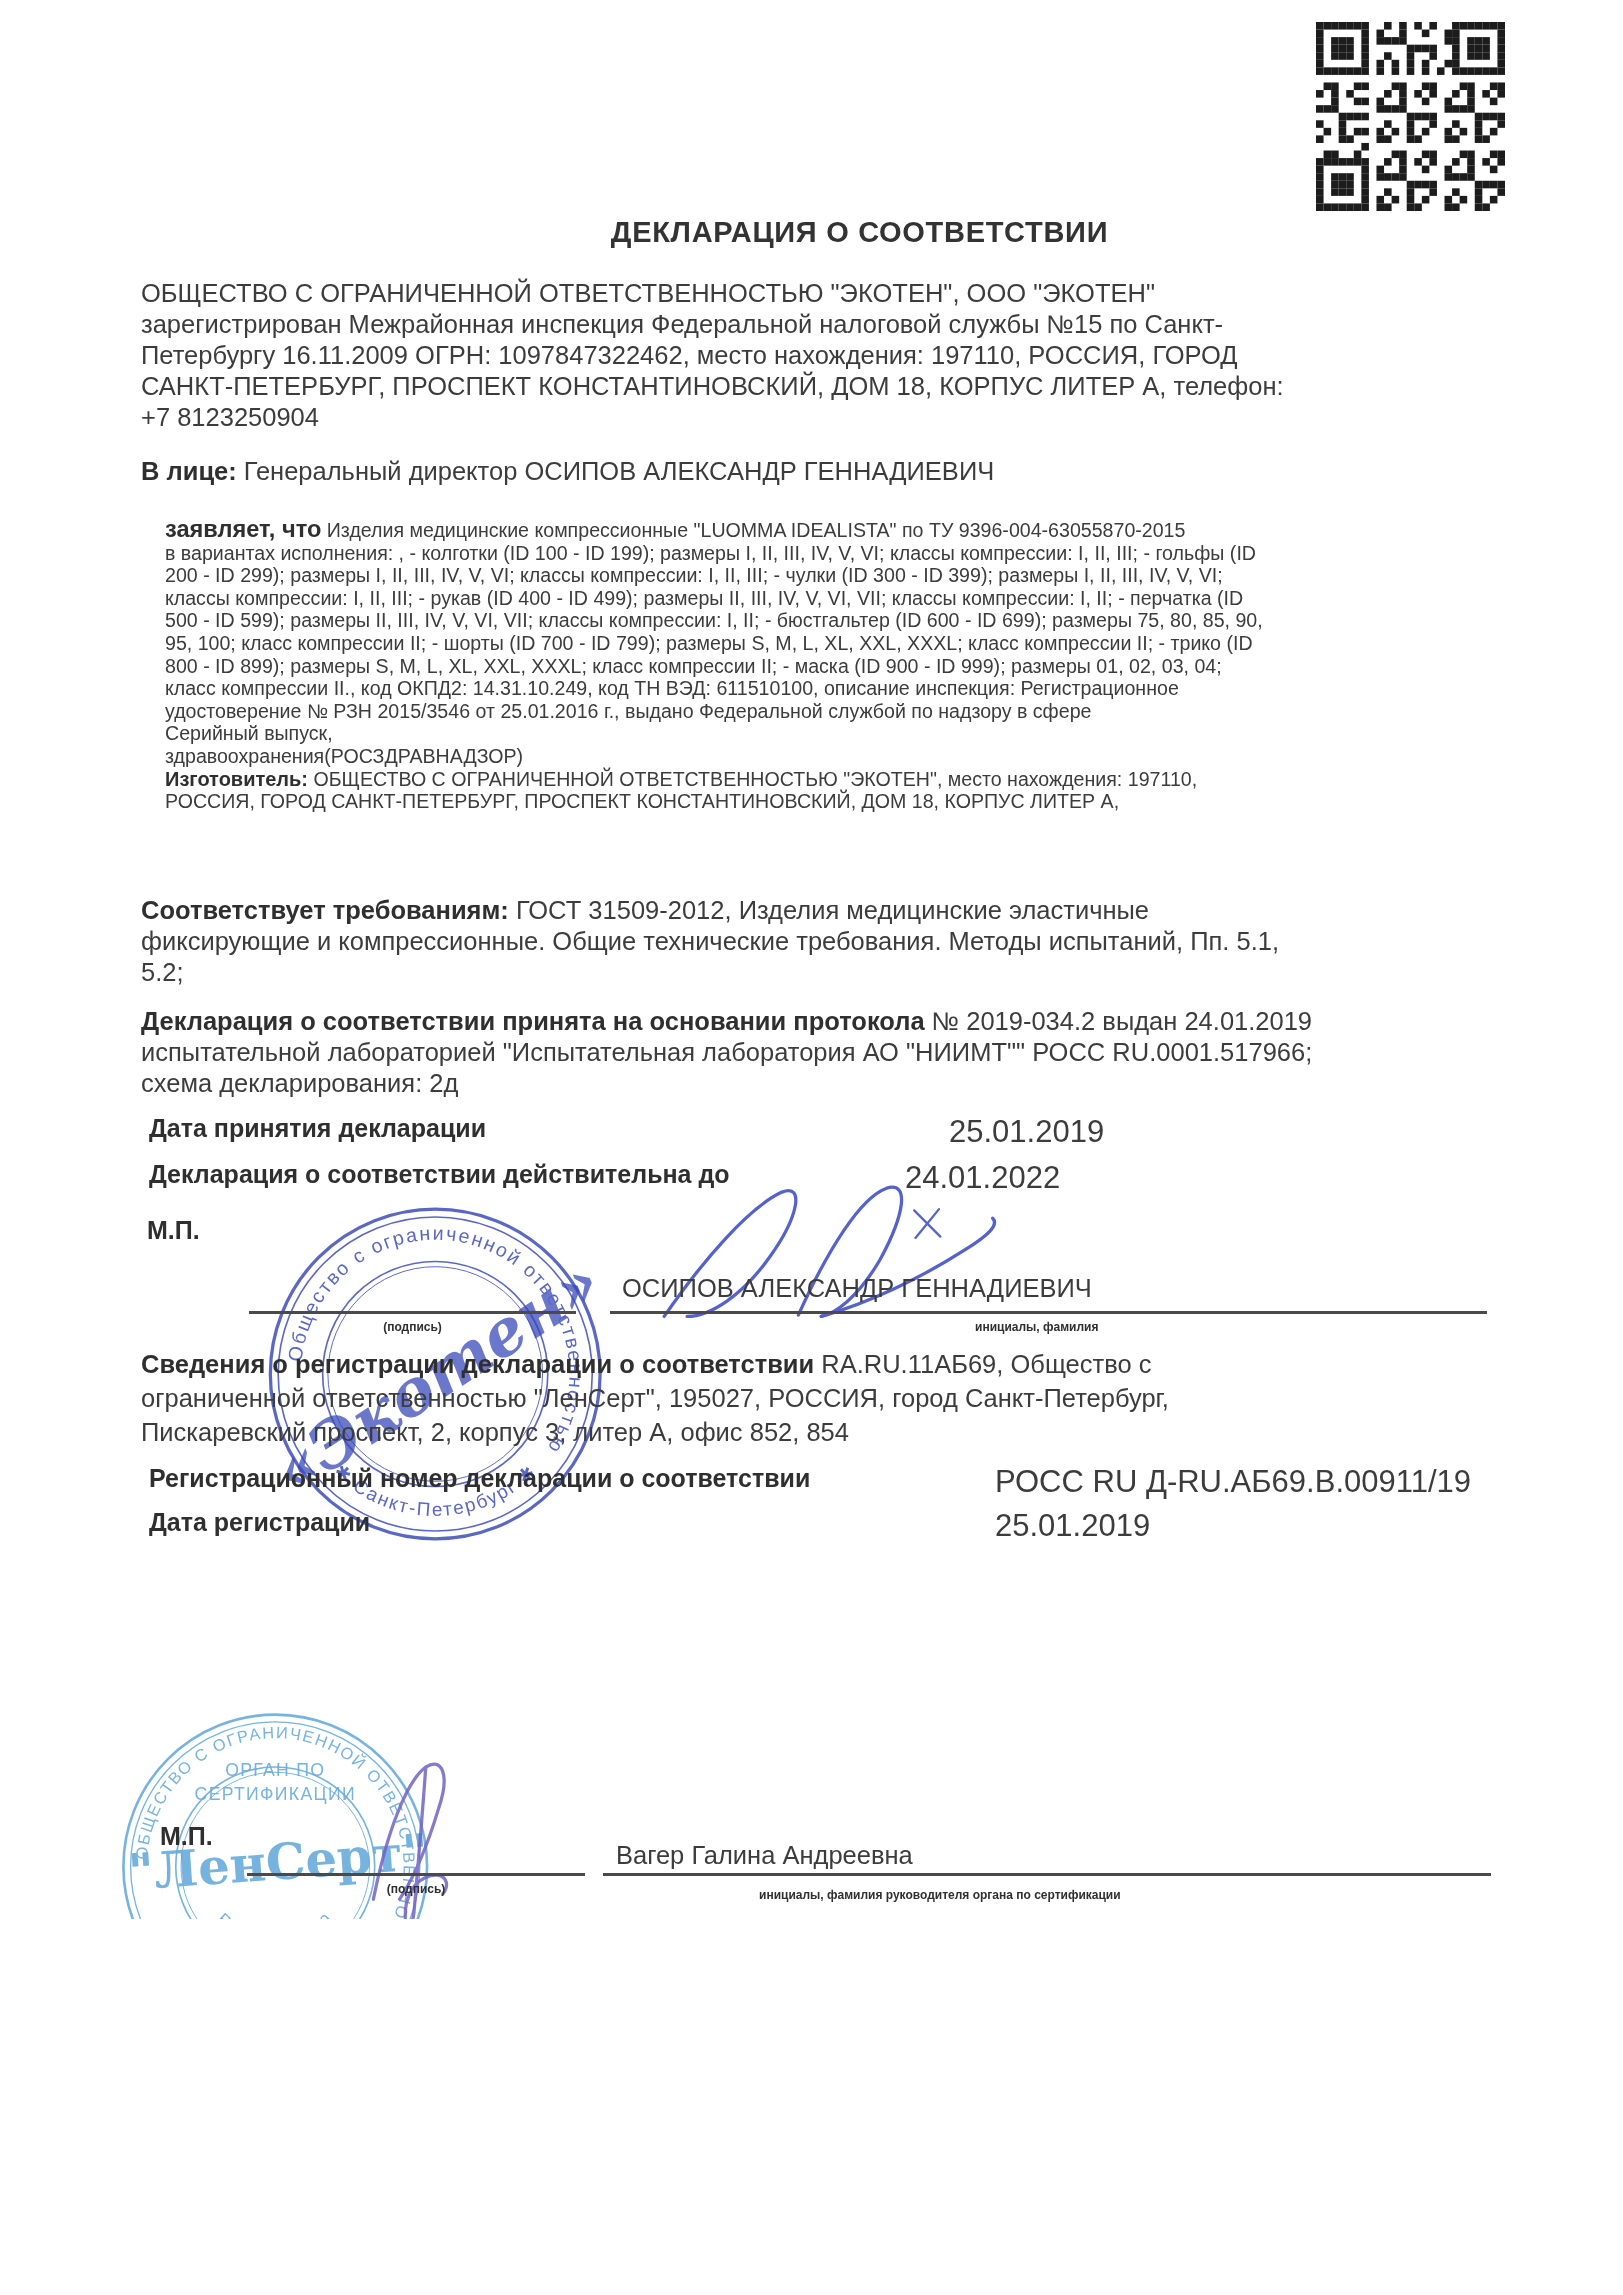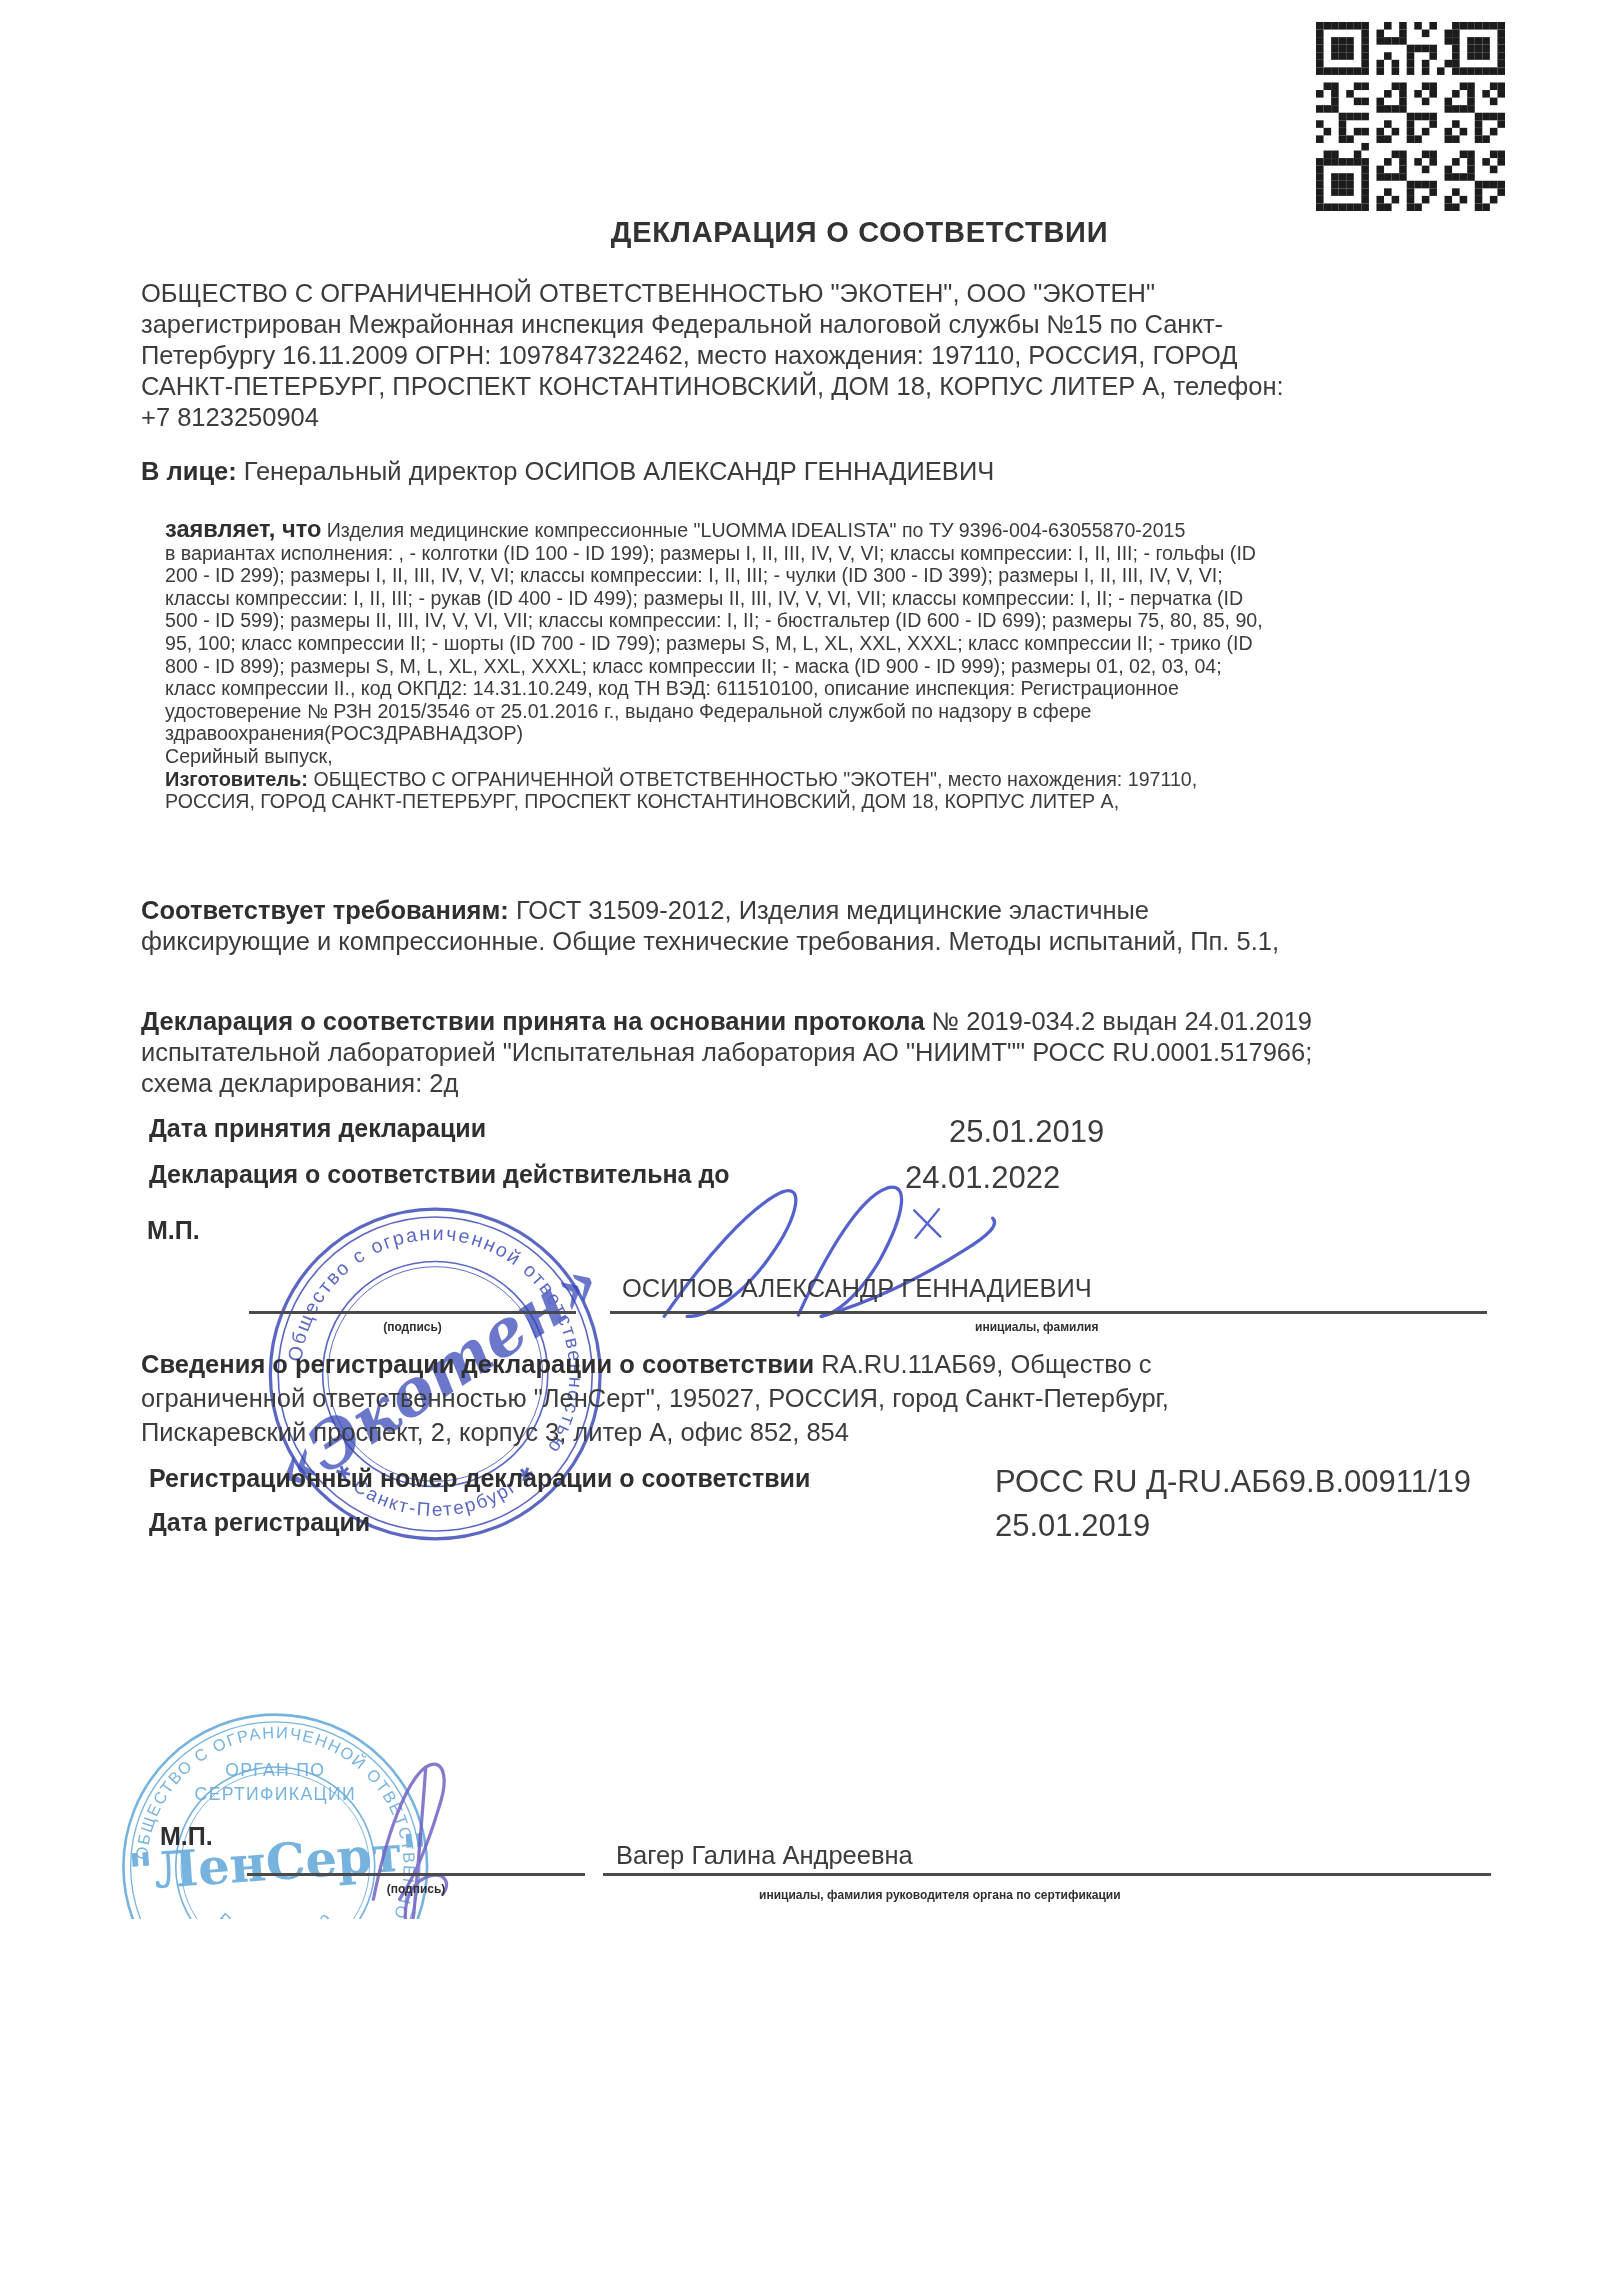--- a/index.html
+++ b/index.html
@@ -336,33 +336,34 @@
       <span class="p-intro">заявляет, что</span><span> Изделия медицинские компрессионные "LUOMMA IDEALISTA" по ТУ 9396-004-63055870-2015</span>
     </div>
     <div class="nw">в вариантах исполнения: , - колготки (ID 100 - ID 199); размеры I, II, III, IV, V, VI; классы компрессии: I, II, III; - гольфы (ID</div>
     <div class="nw">200 - ID 299); размеры I, II, III, IV, V, VI; классы компрессии: I, II, III; - чулки (ID 300 - ID 399); размеры I, II, III, IV, V, VI;</div>
     <div class="nw">классы компрессии: I, II, III; - рукав (ID 400 - ID 499); размеры II, III, IV, V, VI, VII; классы компрессии: I, II; - перчатка (ID</div>
     <div class="nw">500 - ID 599); размеры II, III, IV, V, VI, VII; классы компрессии: I, II; - бюстгальтер (ID 600 - ID 699); размеры 75, 80, 85, 90,</div>
     <div class="nw">95, 100; класс компрессии II; - шорты (ID 700 - ID 799); размеры S, M, L, XL, XXL, XXXL; класс компрессии II; - трико (ID</div>
     <div class="nw">800 - ID 899); размеры S, M, L, XL, XXL, XXXL; класс компрессии II; - маска (ID 900 - ID 999); размеры 01, 02, 03, 04;</div>
     <div class="nw">класс компрессии II., код ОКПД2: 14.31.10.249, код ТН ВЭД: 611510100, описание инспекция: Регистрационное</div>
     <div class="nw">удостоверение № РЗН 2015/3546 от 25.01.2016 г., выдано Федеральной службой по надзору в сфере</div>
+    <div class="nw">Серийный выпуск,</div>
     <div class="nw">здравоохранения(РОСЗДРАВНАДЗОР)</div>
-    <div class="nw">Серийный выпуск,</div>
     <div class="nw">
       <span class="p-intro" style="font-size:20px">Изготовитель:</span><span> ОБЩЕСТВО С ОГРАНИЧЕННОЙ ОТВЕТСТВЕННОСТЬЮ "ЭКОТЕН", место нахождения: 197110,</span>
     </div>
     <div class="nw">РОССИЯ, ГОРОД САНКТ-ПЕТЕРБУРГ, ПРОСПЕКТ КОНСТАНТИНОВСКИЙ, ДОМ 18, КОРПУС ЛИТЕР А,</div>
   </div>
 
   <div class="abs compliance big">
     <div class="nw">
       <span class="bigb">Соответствует требованиям:</span><span> ГОСТ 31509-2012, Изделия медицинские эластичные</span>
     </div>
     <div class="nw">фиксирующие и компрессионные. Общие технические требования. Методы испытаний, Пп. 5.1,</div>
+    <div class="nw">5.2;</div>
   </div>
 
   <div class="abs basis big">
     <div class="nw">
       <span class="bigb">Декларация о соответствии принята на основании протокола</span><span> № 2019-034.2 выдан 24.01.2019</span>
     </div>
     <div class="nw">испытательной лабораторией "Испытательная лаборатория АО "НИИМТ"" РОСС RU.0001.517966;</div>
     <div class="nw">схема декларирования: 2д</div>
   </div>
 

